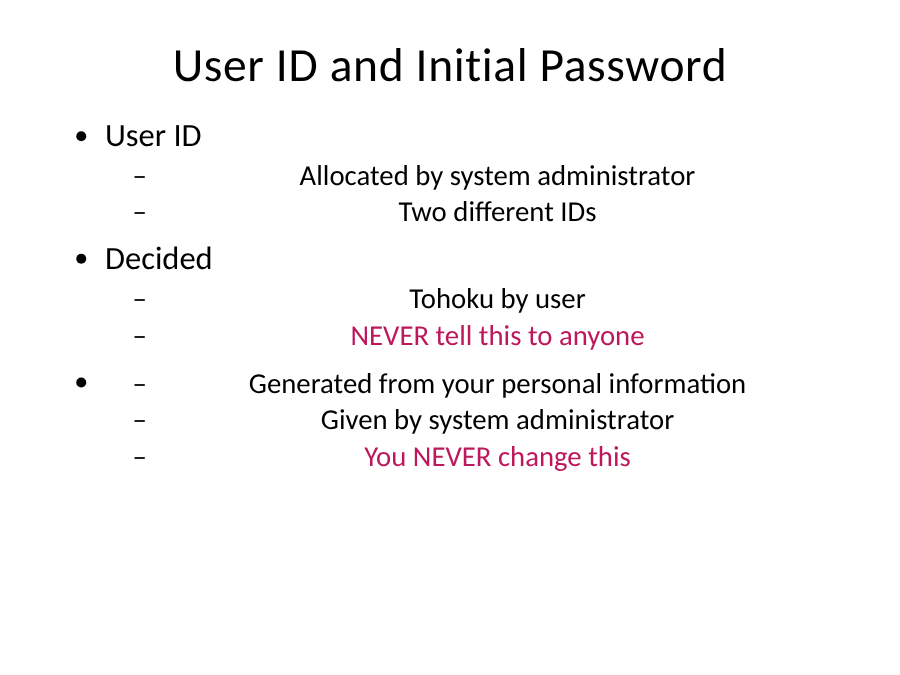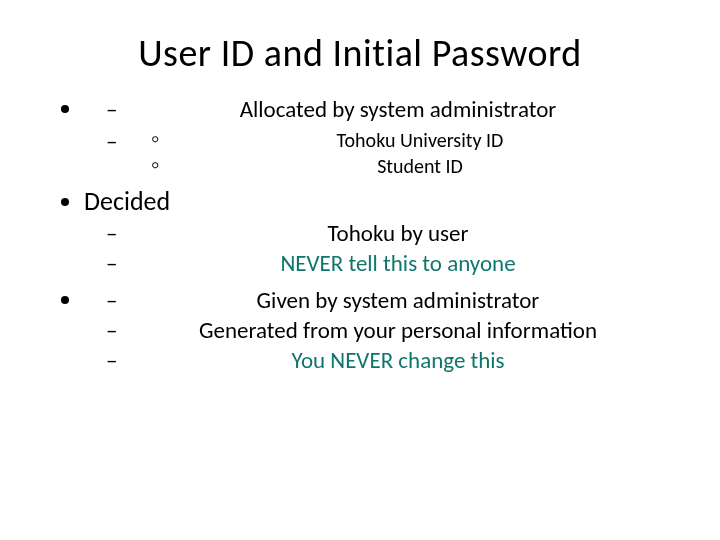--- a/index.html
+++ b/index.html
@@ -63,67 +63,61 @@
     position: relative;
     padding-left: 18px;
   }
   ul.level3 > li::before {
     content: "○";
     position: absolute;
     left: 0;
     font-size: 12px;
     top: 5px;
   }
-  .red { color: #0f766e; }
+  .red { color: #be185d; }
 </style>
 </head>
 <body>
 
 <div class="slide">
   <h1 class="title">User ID and Initial Password</h1>
 
   <ul class="level1">
 
     <li>
+      <span>User ID</span>
       <ul class="level2">
         <li>
           <span>Allocated by system administrator</span>
         </li>
         <li>
-          <ul class="level3">
-            <li>
-              <span>Tohoku University ID</span>
-            </li>
-            <li>
-              <span>Student ID</span>
-            </li>
-          </ul>
+          <span>Two different IDs</span>
         </li>
       </ul>
     </li>
 
     <li>
       <span>Decided</span>
       <ul class="level2">
         <li>
           <span>Tohoku by user</span>
         </li>
         <li>
           <span class="red">NEVER tell this to anyone</span>
         </li>
       </ul>
     </li>
 
     <li>
       <ul class="level2">
         <li>
-          <span>Given by system administrator</span>
+          <span>Generated from your personal information</span>
         </li>
         <li>
-          <span>Generated from your personal information</span>
+          <span>Given by system administrator</span>
         </li>
         <li>
           <span class="red">You NEVER change this</span>
         </li>
       </ul>
     </li>
 
   </ul>
 </div>
 

